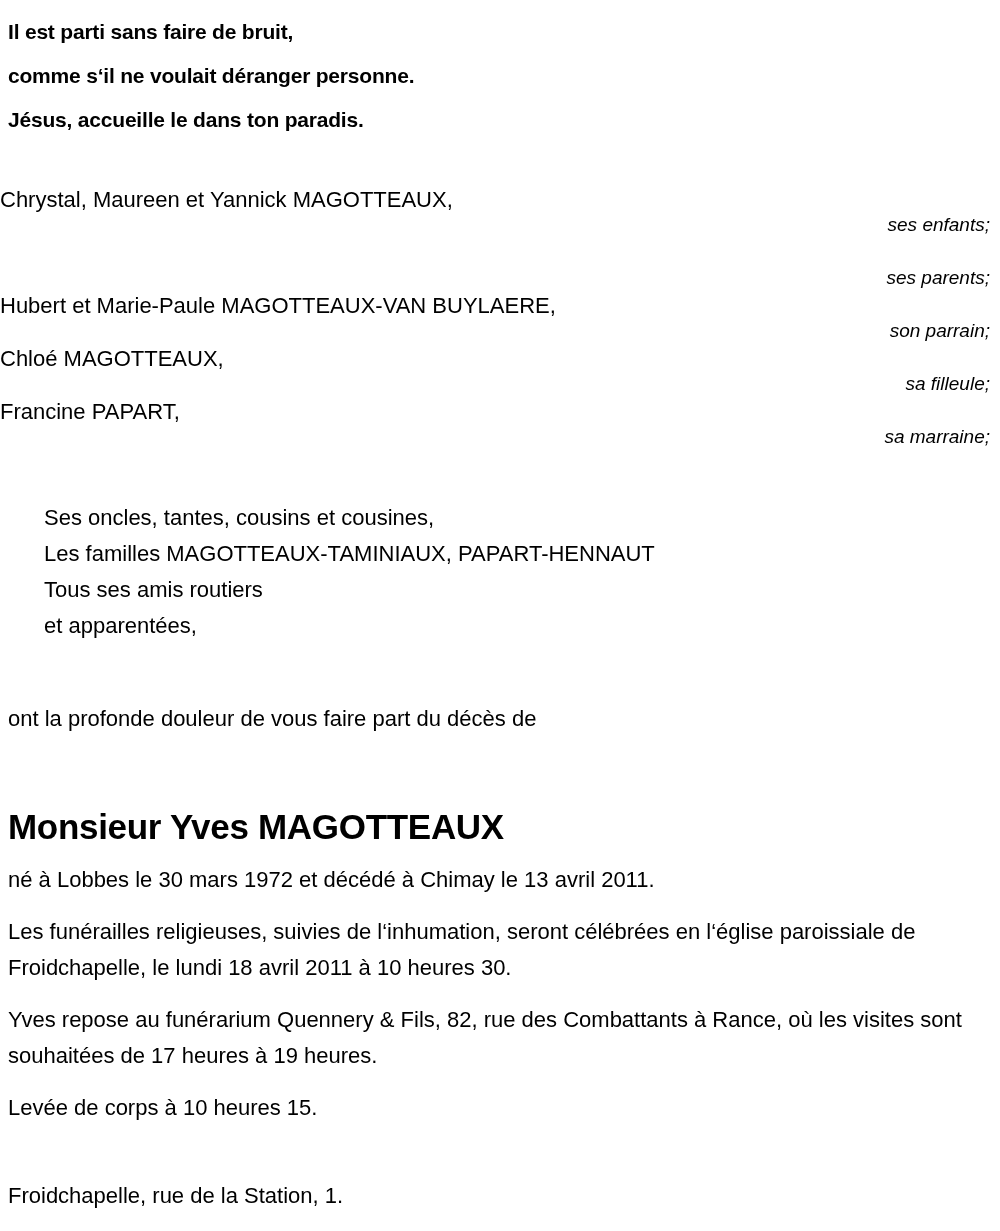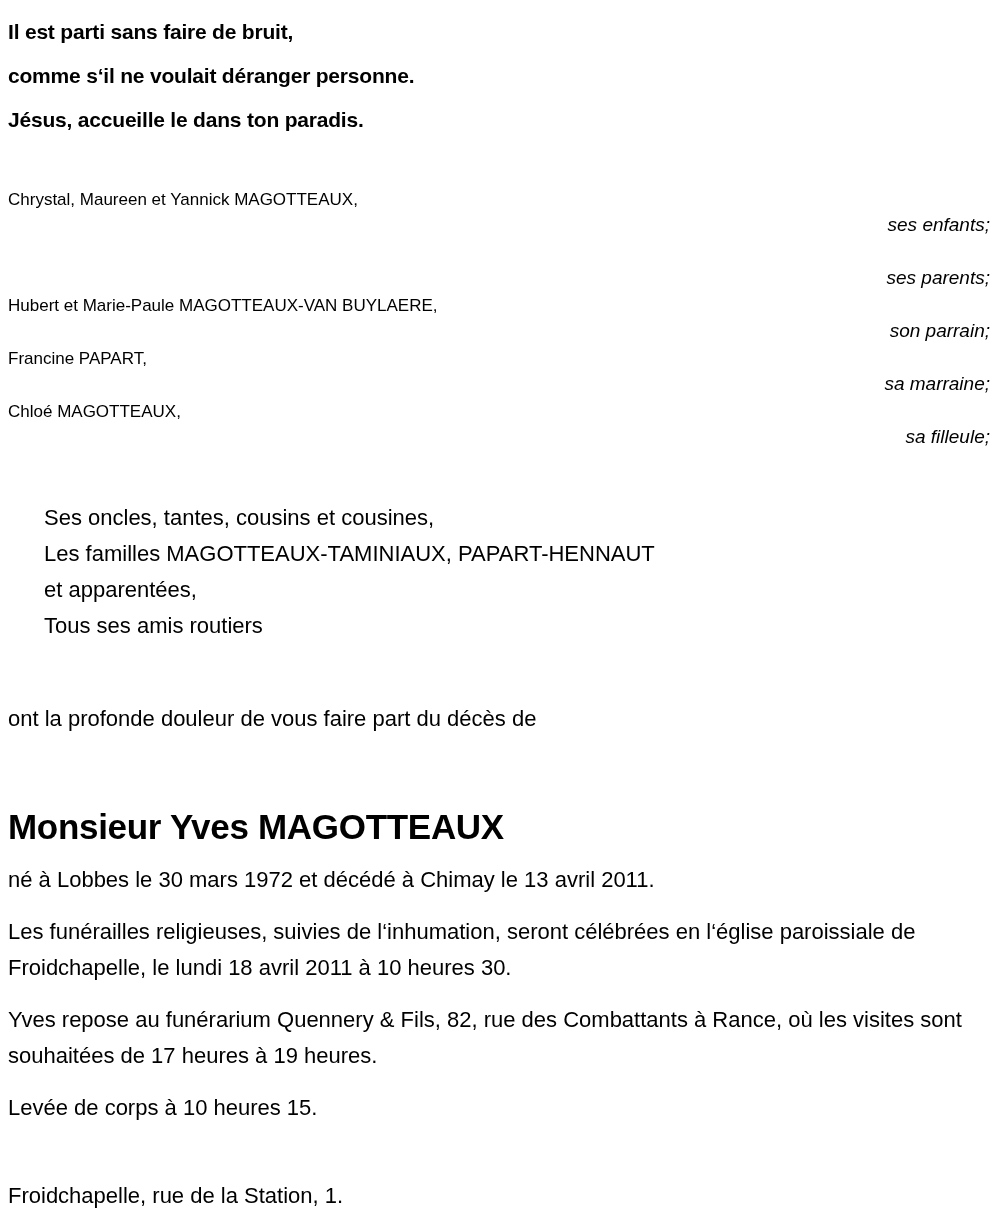--- a/index.html
+++ b/index.html
@@ -45,23 +45,23 @@
     left: 0;
     top: 185px;
     width: 1000px;
   }
   .survivor-row {
     position: relative;
     height: 53px;
   }
   .survivor-name {
     position: absolute;
-    left: 8px;
+    left: 0;
     top: 0;
-    font-size: 17px;
+    font-size: 22px;
     line-height: 30px;
     white-space: nowrap;
   }
   .survivor-rel {
     position: absolute;
     right: 10px;
     top: 27px;
     font-size: 19px;
     line-height: 26px;
     font-style: italic;
@@ -148,34 +148,34 @@
       <div class="survivor-rel">ses enfants;</div>
     </div>
     <div class="survivor-row">
       <div class="survivor-rel">ses parents;</div>
     </div>
     <div class="survivor-row">
       <div class="survivor-name">Hubert et Marie-Paule MAGOTTEAUX-VAN BUYLAERE,</div>
       <div class="survivor-rel">son parrain;</div>
     </div>
     <div class="survivor-row">
+      <div class="survivor-name">Chloé MAGOTTEAUX,</div>
+      <div class="survivor-rel">sa filleule;</div>
+    </div>
+    <div class="survivor-row">
       <div class="survivor-name">Francine PAPART,</div>
       <div class="survivor-rel">sa marraine;</div>
-    </div>
-    <div class="survivor-row">
-      <div class="survivor-name">Chloé MAGOTTEAUX,</div>
-      <div class="survivor-rel">sa filleule;</div>
     </div>
   </div>
 
   <div class="relatives">
     <div class="relatives-line">Ses oncles, tantes, cousins et cousines,</div>
     <div class="relatives-line">Les familles MAGOTTEAUX-TAMINIAUX, PAPART-HENNAUT</div>
+    <div class="relatives-line">Tous ses amis routiers</div>
     <div class="relatives-line">et apparentées,</div>
-    <div class="relatives-line">Tous ses amis routiers</div>
   </div>
 
   <div class="lead">ont la profonde douleur de vous faire part du décès de</div>
 
   <div class="deceased">Monsieur Yves MAGOTTEAUX</div>
 
   <div class="details">
     <p class="detail-para">né à Lobbes le 30 mars 1972 et décédé à Chimay le 13 avril 2011.</p>
     <p class="detail-para">Les funérailles religieuses, suivies de l‘inhumation, seront célébrées en l‘église paroissiale de Froidchapelle, le lundi 18 avril 2011 à 10 heures 30.</p>
     <p class="detail-para">Yves repose au funérarium Quennery &amp; Fils, 82, rue des Combattants à Rance, où les visites sont souhaitées de 17 heures à 19 heures.</p>

